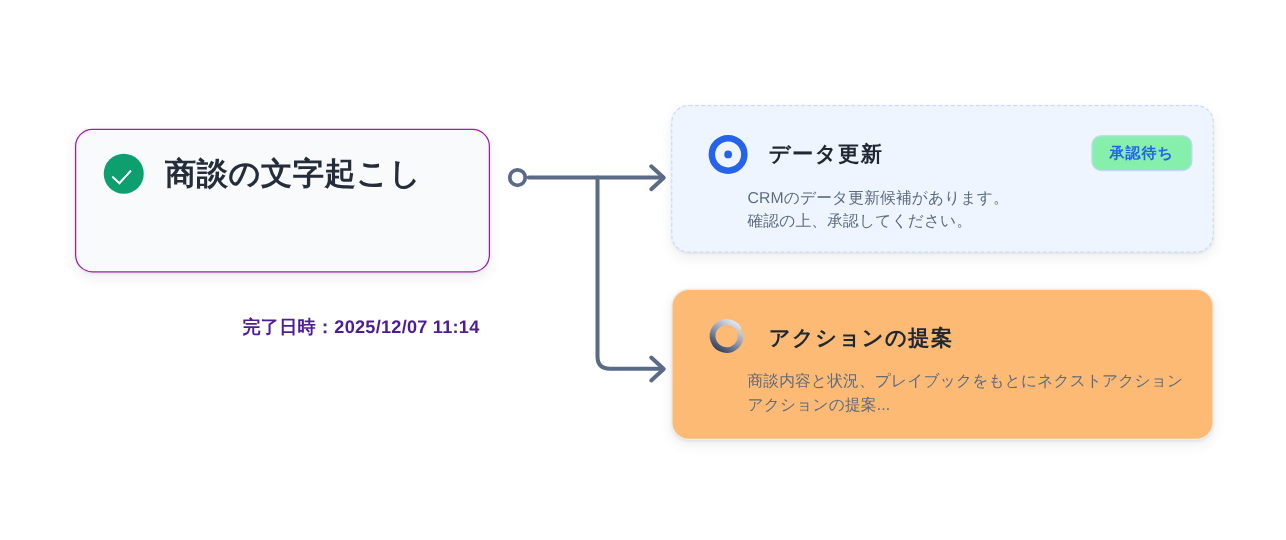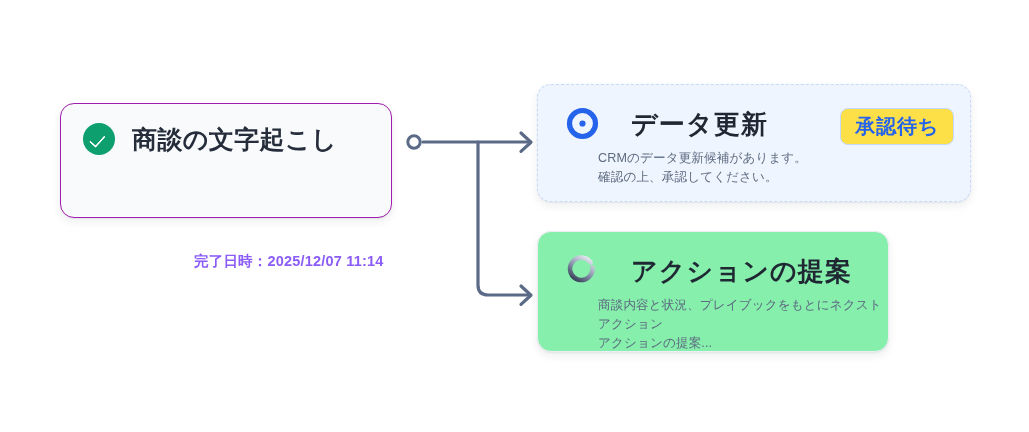--- a/index.html
+++ b/index.html
@@ -54,23 +54,23 @@
     top: 84px;
     width: 434px;
     height: 118px;
     background: #EFF5FE;
     border: 1px dashed #C7DBF8;
   }
 
   .card-action {
     left: 537px;
     top: 231px;
-    width: 352px;
+    width: 434px;
     height: 121px;
-    background: #86efac;
+    background: #fdba74;
     border: 1px solid #EBEEF2;
   }
 
   .card-head {
     display: flex;
     align-items: center;
   }
 
   
   .card-source .card-head {
@@ -85,40 +85,40 @@
     letter-spacing: 0.4px;
     line-height: 1;
     margin-left: 17px;
   }
   .card-source .meta {
     position: absolute;
     left: 133px;
     top: 148px;
     font-size: 14.5px;
     font-weight: 700;
-    color: #8b5cf6;
+    color: #4c1d95;
     letter-spacing: 0.2px;
     white-space: nowrap;
   }
 
   
   .card-update .card-head,
   .card-action .card-head {
     position: absolute;
     left: 28px;
     top: 22px;
   }
   .card-update .title,
   .card-action .title {
-    font-size: 26px;
+    font-size: 17px;
     font-weight: 700;
     color: #1F2733;
     letter-spacing: 1.2px;
     line-height: 1;
-    margin-left: 32px;
+    margin-left: 16px;
   }
   .card-desc {
     position: absolute;
     left: 60px;
     font-size: 12.6px;
     line-height: 1.52;
     color: #5D6B80;
     letter-spacing: 0.1px;
     white-space: pre-line;
   }
@@ -161,24 +161,24 @@
   }
 
   
   .badge {
     position: absolute;
     right: 16px;
     top: 23px;
     box-sizing: border-box;
     padding: 7px 14px 8px;
     border-radius: 8px;
-    background: #fde047;
+    background: #86efac;
     border: 1px solid #C3D8FB;
     color: #2563EB;
-    font-size: 20px;
+    font-size: 12px;
     font-weight: 700;
     letter-spacing: 0.8px;
     line-height: 1;
     white-space: nowrap;
   }
 </style>
 </head>
 <body>
 
 <div class="canvas">

